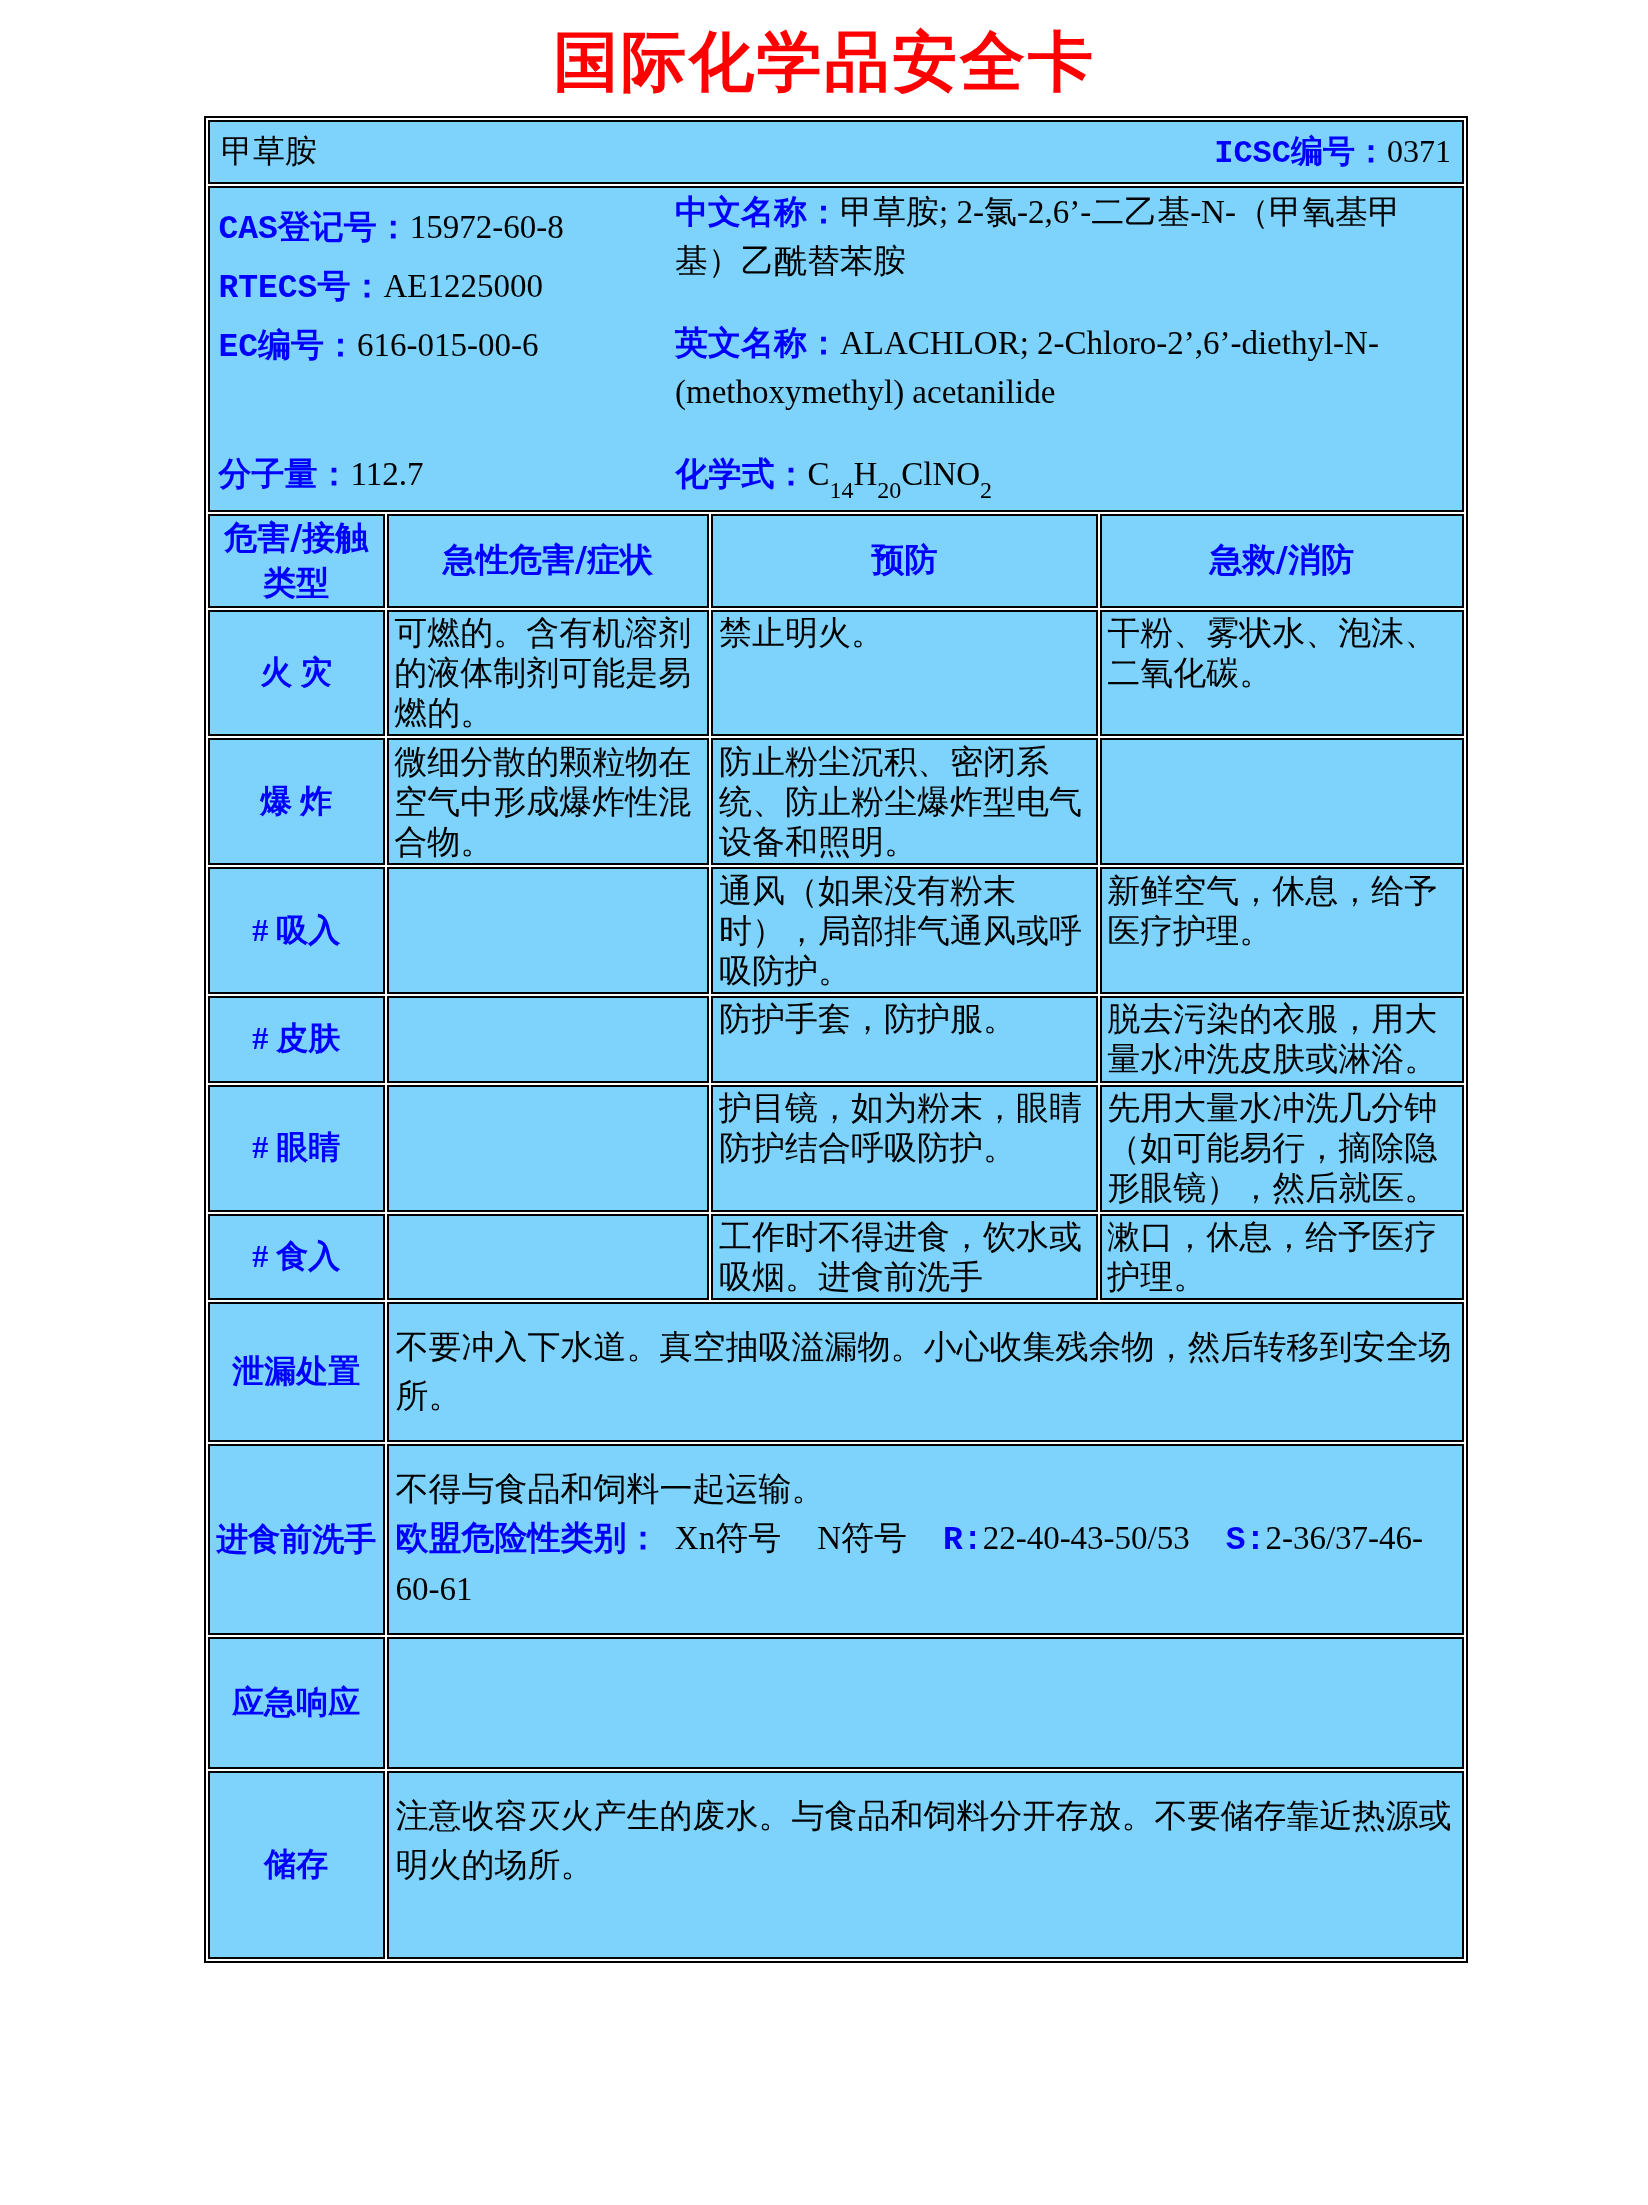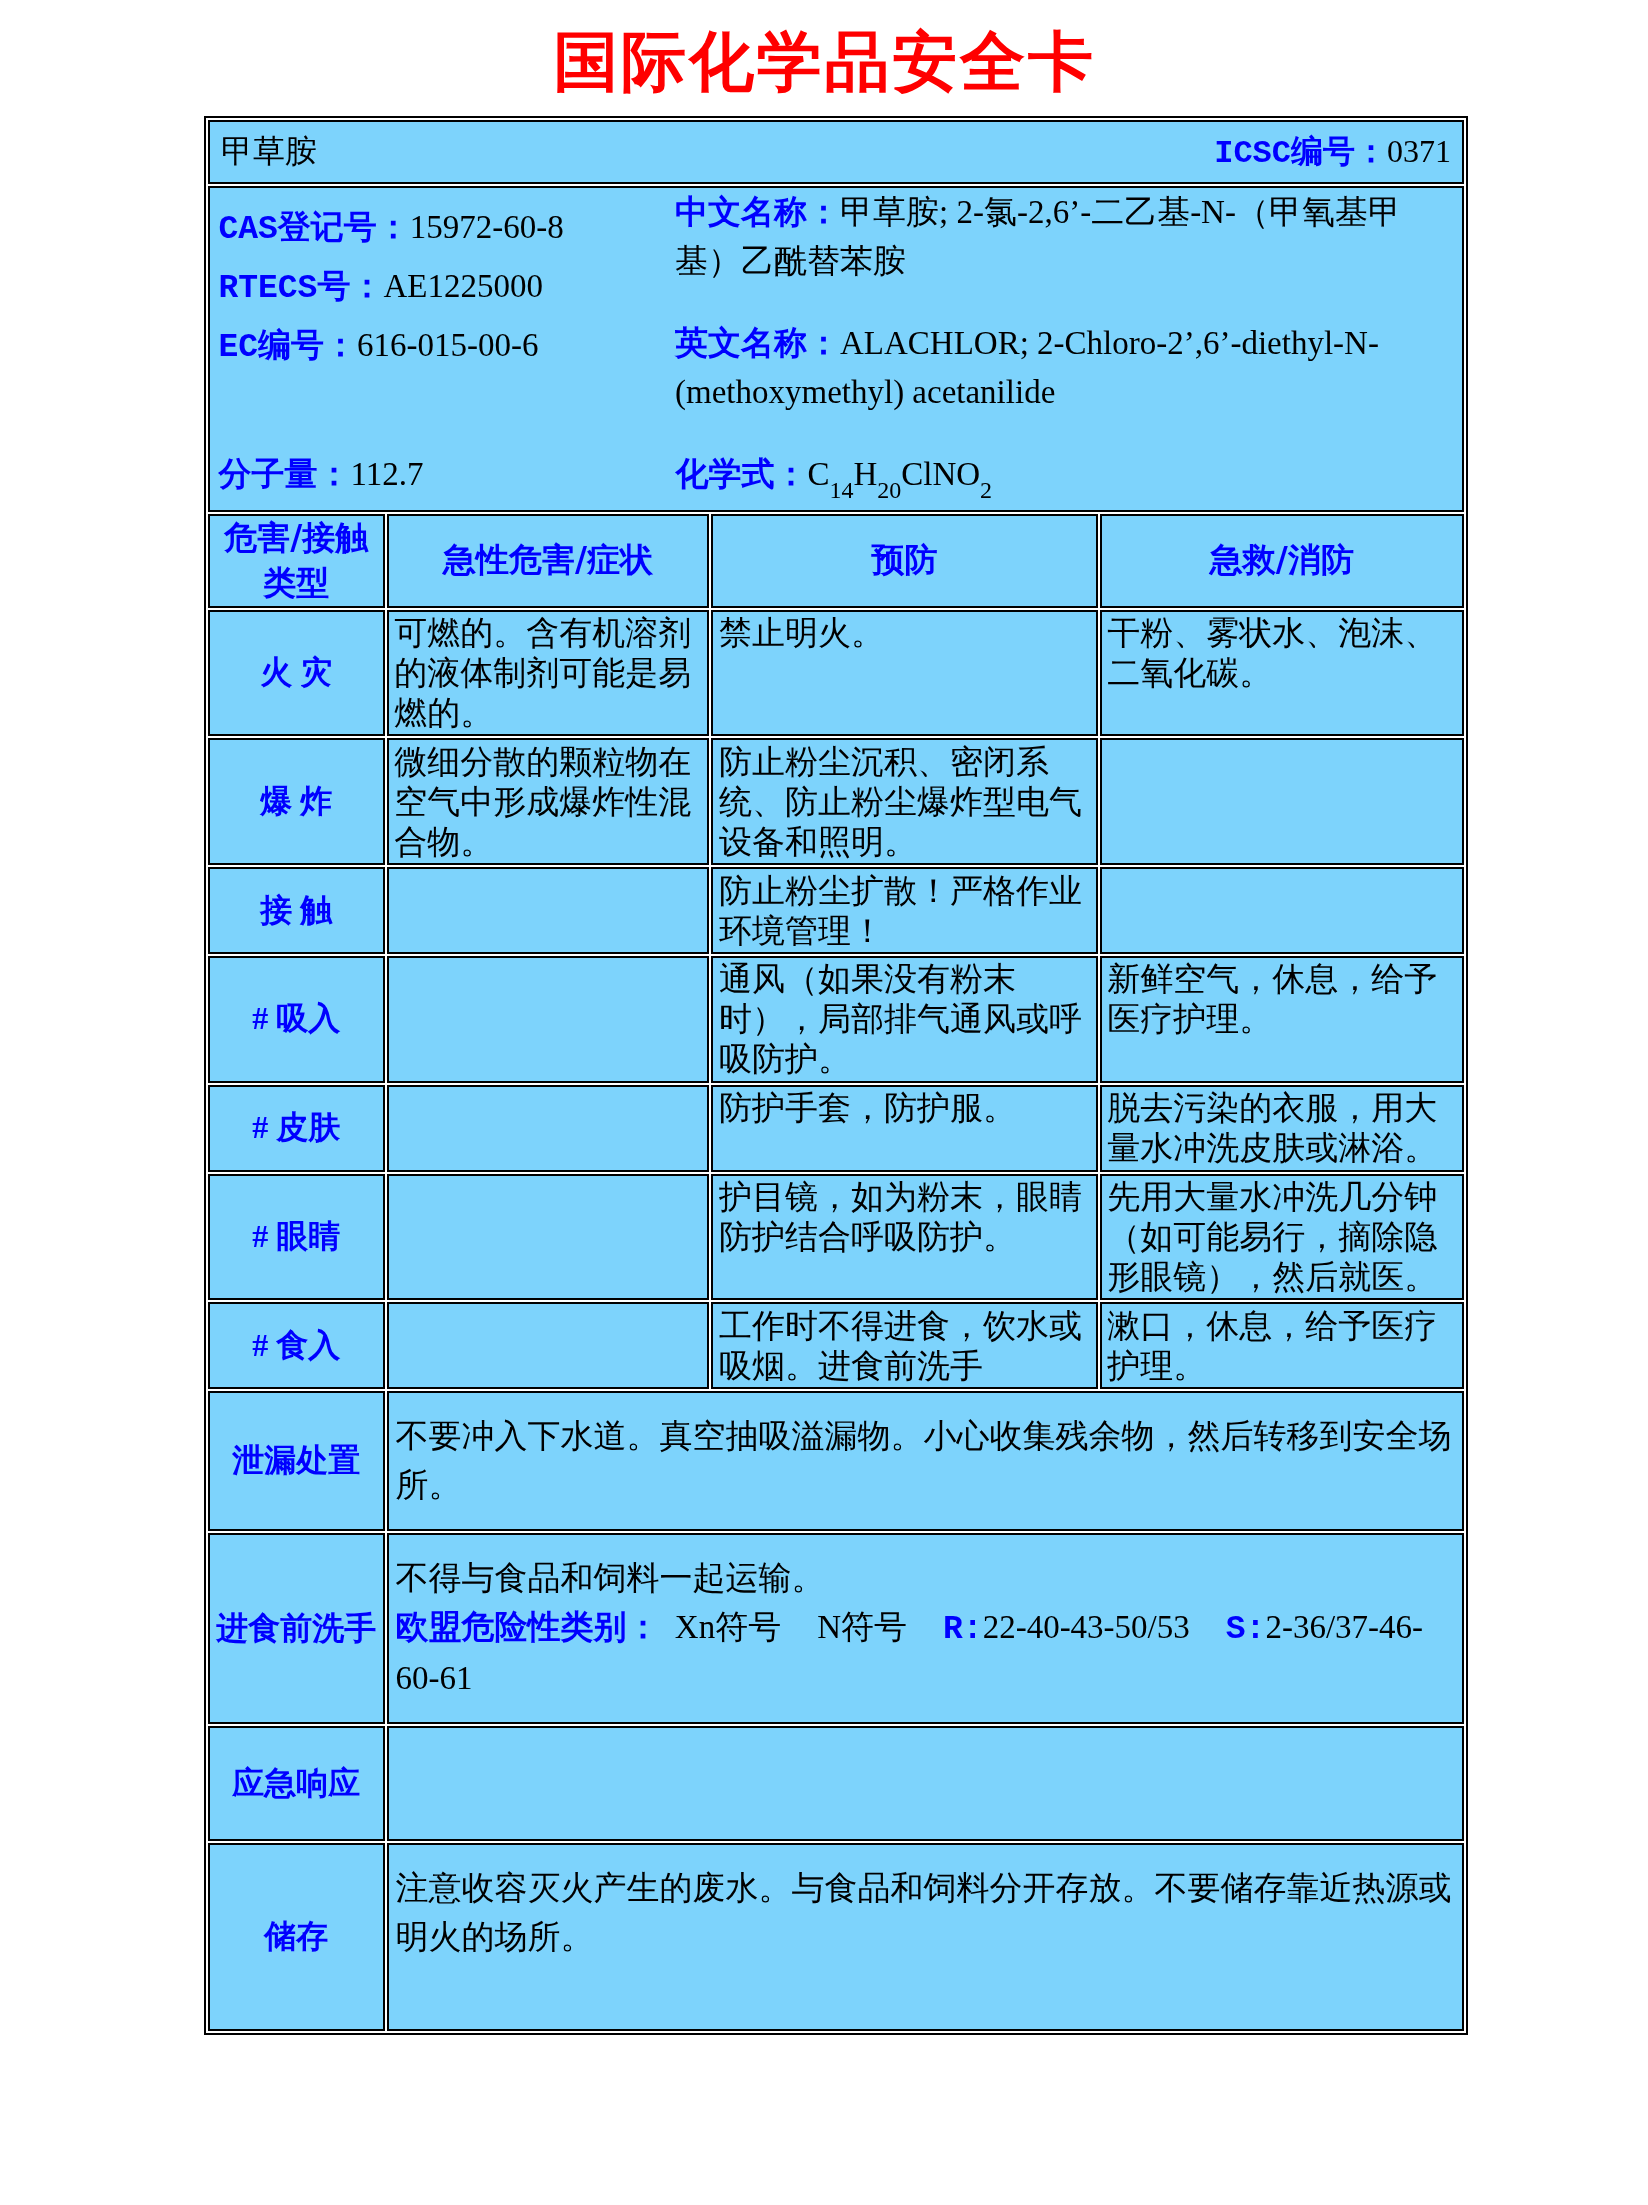--- a/index.html
+++ b/index.html
@@ -114,26 +114,20 @@
     <td class="cell">干粉、雾状水、泡沫、二氧化碳。</td>
   </tr>
 
   <tr style="height:120px">
     <td class="rowlab">爆 炸</td>
     <td class="cell">微细分散的颗粒物在空气中形成爆炸性混合物。</td>
     <td class="cell">防止粉尘沉积、密闭系统、防止粉尘爆炸型电气设备和照明。</td>
     <td class="cell"></td>
   </tr>
 
-  <tr style="height:70px">
-    <td class="rowlab">接 触</td>
-    <td class="cell"></td>
-    <td class="cell">防止粉尘扩散！严格作业环境管理！</td>
-    <td class="cell"></td>
-  </tr>
 
   <tr style="height:117px">
     <td class="rowlab"># 吸入</td>
     <td class="cell"></td>
     <td class="cell">通风（如果没有粉末时），局部排气通风或呼吸防护。</td>
     <td class="cell">新鲜空气，休息，给予医疗护理。</td>
   </tr>
 
   <tr style="height:77px">
     <td class="rowlab"># 皮肤</td>
@@ -164,21 +158,21 @@
   <tr style="height:148px">
     <td class="rowlab">进食前洗手</td>
     <td colspan="3" class="wide">
       <div>不得与食品和饲料一起运输。</div>
       <div class="pack-line2">
         <span class="blab">欧盟危险性类别：</span><span class="gap-a">Xn符号</span><span class="gap-b">N符号</span><span class="blab gap-b">R:</span><span>22-40-43-50/53</span><span class="blab gap-b">S:</span><span>2-36/37-46-60-61</span>
       </div>
     </td>
   </tr>
 
-  <tr style="height:115px">
+  <tr style="height:132px">
     <td class="rowlab">应急响应</td>
     <td colspan="3" class="wide"></td>
   </tr>
 
   <tr style="height:188px">
     <td class="rowlab">储存</td>
     <td colspan="3" class="wide">注意收容灭火产生的废水。与食品和饲料分开存放。不要储存靠近热源或明火的场所。</td>
   </tr>
 </tbody>
   </table>

